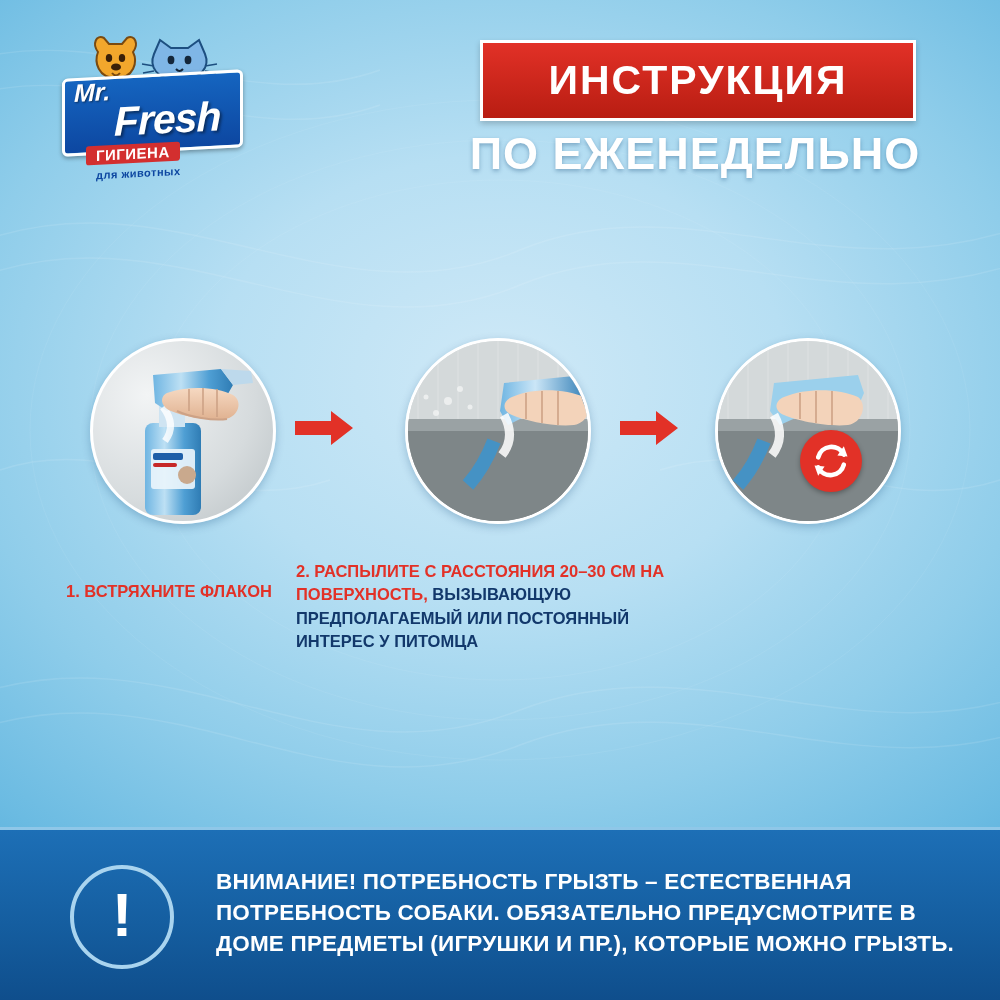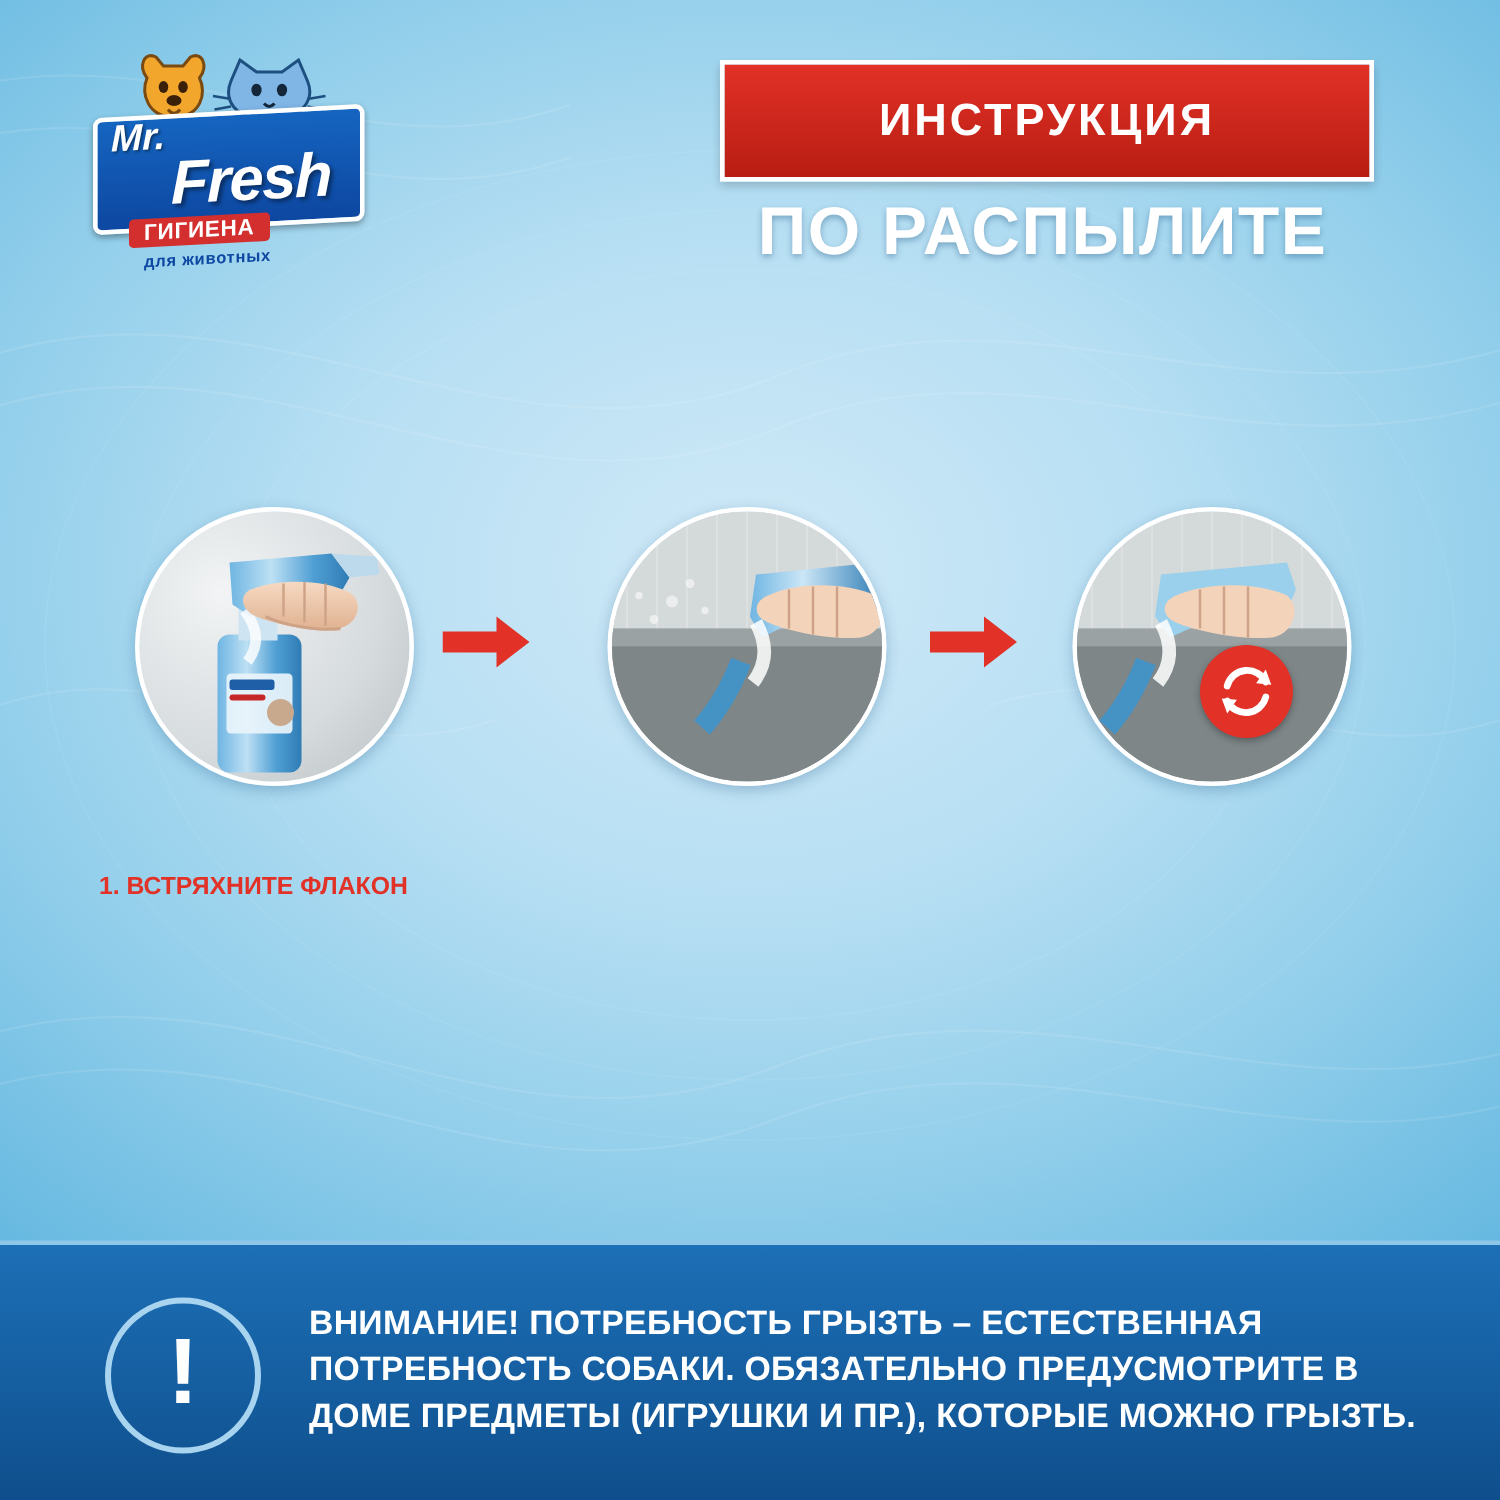--- a/index.html
+++ b/index.html
@@ -109,21 +109,21 @@
     height: 75px;
     background: linear-gradient(#e23127, #b81d12);
     border: 3px solid #ffffff;
     display: flex;
     align-items: center;
     justify-content: center;
     box-shadow: 0 3px 6px rgba(0,0,0,.2);
   }
   .title-banner span {
     color: #fff;
-    font-size: 30px;
+    font-size: 41px;
     font-weight: bold;
     letter-spacing: 2px;
   }
   .title-sub {
     position: absolute;
     left: 460px;
     top: 128px;
     width: 470px;
     text-align: center;
     color: #fff;
@@ -215,21 +215,21 @@
   }
   .footer-icon span {
     color: #ffffff;
     font-size: 62px;
     font-weight: bold;
     line-height: 1;
     margin-top: -4px;
   }
   .footer-text {
     position: absolute;
-    left: 206px;
+    left: 216px;
     top: 36px;
     width: 760px;
     color: #ffffff;
     font-size: 22.5px;
     font-weight: bold;
     line-height: 1.38;
     text-transform: uppercase;
     letter-spacing: .2px;
   }
 </style>
@@ -279,21 +279,21 @@
     <div class="logo-plate"></div>
     <div class="logo-mr">Mr.</div>
     <div class="logo-fresh">Fresh</div>
     <div class="logo-sub1">ГИГИЕНА</div>
     <div class="logo-sub2">для животных</div>
   </div>
 
   <div class="title-banner">
     <span>ИНСТРУКЦИЯ</span>
   </div>
-  <div class="title-sub">ПО РАСПЫЛИТЕ</div>
+  <div class="title-sub">ПО ЕЖЕНЕДЕЛЬНО</div>
 
   <div class="steps">
 
     <div class="circle c1">
       <svg viewBox="0 0 180 180" width="180" height="180">
         <defs>
           <linearGradient id="bottleG" x1="0" y1="0" x2="1" y2="0">
             <stop offset="0%" stop-color="#6fb5e2"></stop>
             <stop offset="35%" stop-color="#bde0f4"></stop>
             <stop offset="70%" stop-color="#4f9fd4"></stop>
@@ -386,20 +386,23 @@
         <path d="M38,28 A15,15 0 0 1 10,31" stroke="#ffffff" stroke-width="5" fill="none" stroke-linecap="round"></path>
         <path d="M38,8 L42,19 L31,18 Z" fill="#ffffff"></path>
         <path d="M10,40 L6,29 L17,30 Z" fill="#ffffff"></path>
       </svg>
     </div>
   </div>
 
   <div class="caption cap1">
     <span class="hi">1. ВСТРЯХНИТЕ ФЛАКОН</span><span></span>
   </div>
+  <div class="caption cap2">
+    <span class="hi">2. РАСПЫЛИТЕ С РАССТОЯНИЯ 20–30 СМ НА ПОВЕРХНОСТЬ,</span><span> ВЫЗЫВАЮЩУЮ ПРЕДПОЛАГАЕМЫЙ ИЛИ ПОСТОЯННЫЙ ИНТЕРЕС У ПИТОМЦА</span>
+  </div>
 
   <div class="footer">
     <div class="footer-icon">
       <span>!</span>
     </div>
     <div class="footer-text">ВНИМАНИЕ! ПОТРЕБНОСТЬ ГРЫЗТЬ – ЕСТЕСТВЕННАЯ ПОТРЕБНОСТЬ СОБАКИ. ОБЯЗАТЕЛЬНО ПРЕДУСМОТРИТЕ В ДОМЕ ПРЕДМЕТЫ (ИГРУШКИ И ПР.), КОТОРЫЕ МОЖНО ГРЫЗТЬ.</div>
   </div>
 
 </div>
 

